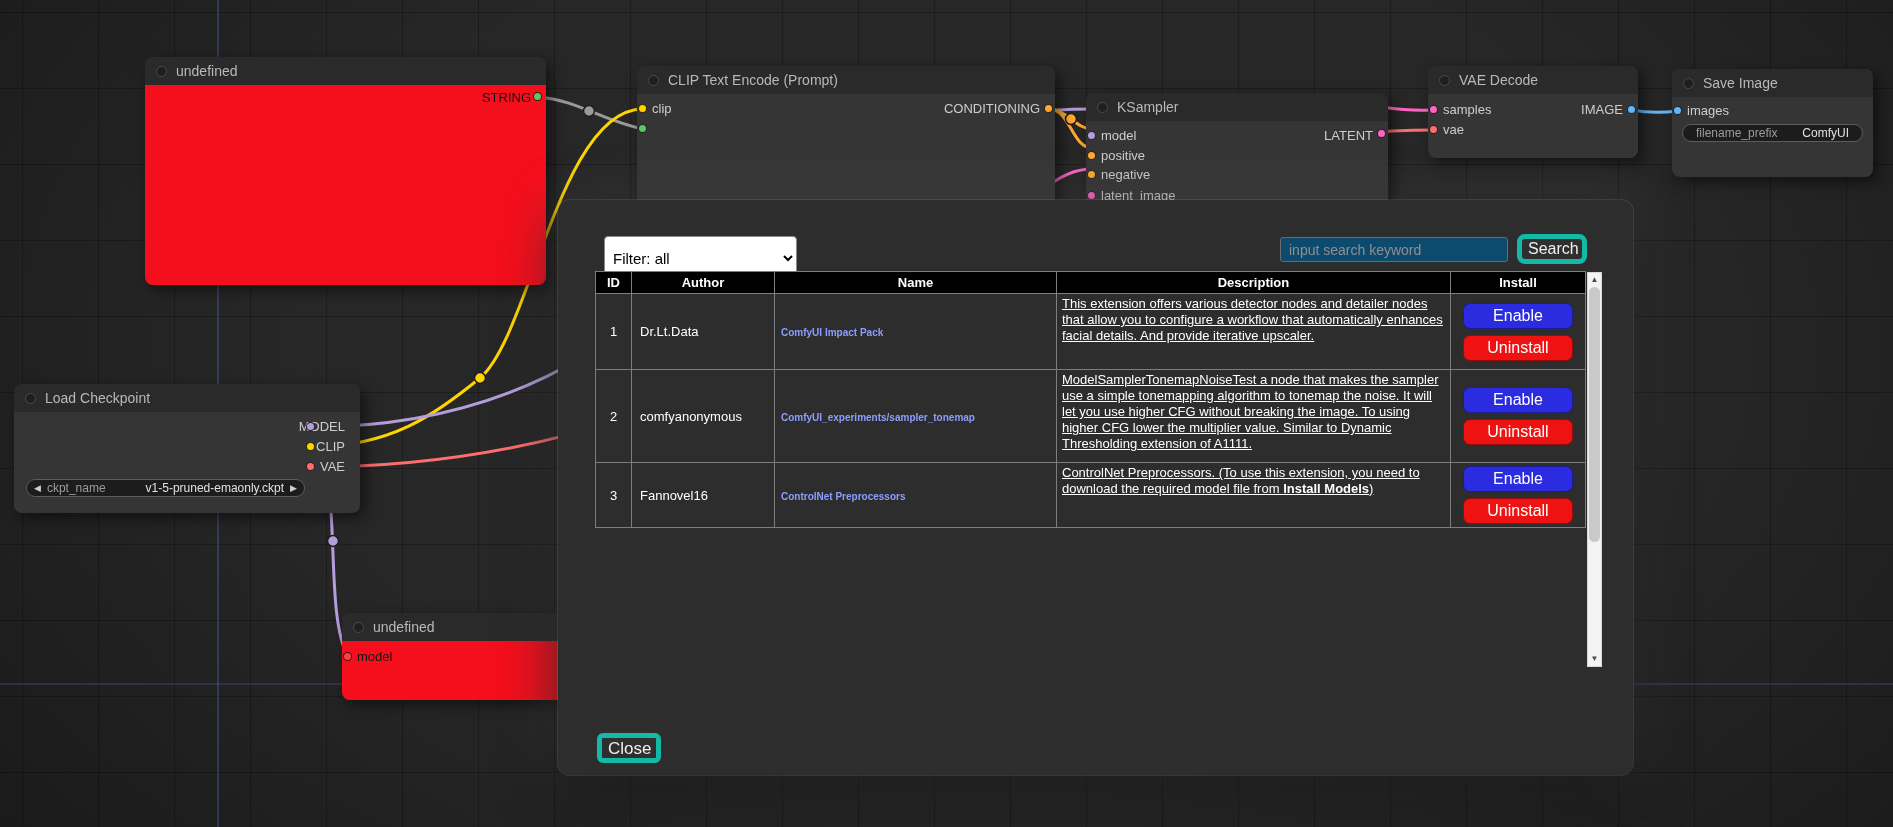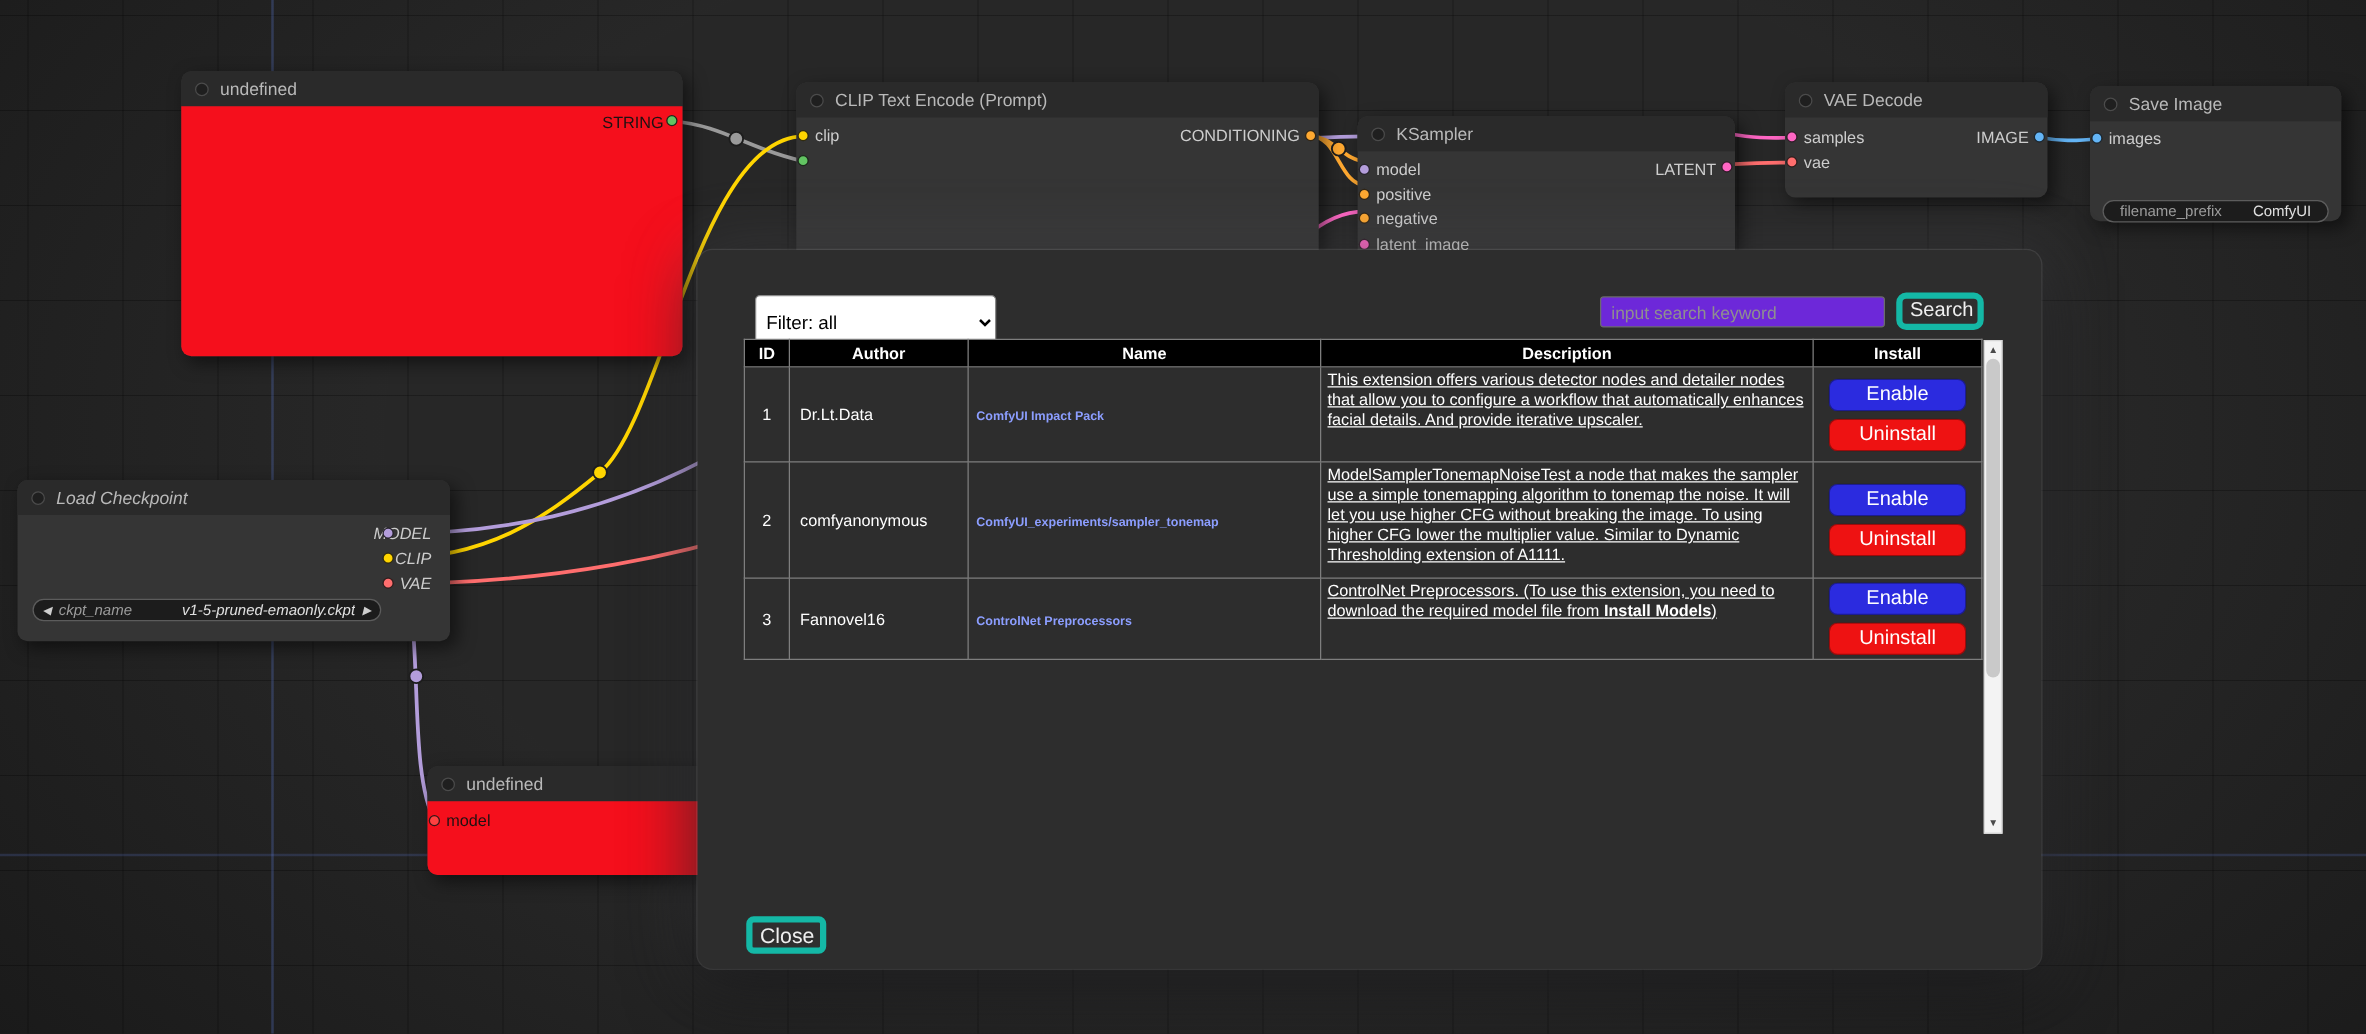--- a/index.html
+++ b/index.html
@@ -35,21 +35,21 @@
   .p-blue{background:#64b5f6;} .p-red{background:#ff4040;}
   .widget{position:absolute;height:18px;background:#1c1c1c;border:1px solid #5c5c5c;border-radius:9px;display:flex;align-items:center;padding:0 7px;font-size:12px;color:#bbb;box-sizing:border-box;}
   .widget .arrow{font-size:9px;color:#cfcfcf;line-height:18px;}
   .widget .wlabel{margin:0 6px;color:#9c9c9c;white-space:nowrap;}
   .widget .wvalue{flex:1;text-align:right;margin-right:6px;color:#e0e0e0;white-space:nowrap;overflow:hidden;}
 
   
   #dialog{position:absolute;left:558px;top:200px;width:1075px;height:575px;background:#2d2d2d;border-radius:12px;z-index:10;
     box-shadow:0 0 0 1px rgba(255,255,255,0.10),0 0 55px 6px rgba(215,215,235,0.13),0 16px 55px rgba(0,0,0,0.72);}
   #filter-select{position:absolute;left:46px;top:36px;width:193px;height:44px;background:#fff;color:#000;font-size:15px;border:1px solid #8a8a8a;border-radius:4px;font-family:"Liberation Sans",sans-serif;padding:0 4px;}
-  #search-input{position:absolute;left:722px;top:37px;width:228px;height:25px;box-sizing:border-box;background:#6d28d9;border:1px solid #6b6b6b;border-radius:3px;color:#ddd;font-size:14px;padding:0 8px;font-family:"Liberation Sans",sans-serif;}
+  #search-input{position:absolute;left:722px;top:37px;width:228px;height:25px;box-sizing:border-box;background:#0c4a6e;border:1px solid #6b6b6b;border-radius:3px;color:#ddd;font-size:14px;padding:0 8px;font-family:"Liberation Sans",sans-serif;}
   #search-input::placeholder{color:#8f8f8f;}
   .dlg-btn{background:#2f2f2f;color:#efefef;border:5px solid #14b8a6;border-radius:8px;font-size:16px;font-family:"Liberation Sans",sans-serif;cursor:pointer;}
   #search-btn{position:absolute;left:959px;top:34px;width:70px;height:30px;}
   #close-btn{position:absolute;left:39px;top:533px;width:64px;height:30px;border-radius:6px;font-size:17px;}
   #ext-table{position:absolute;left:37px;top:71px;width:990px;border-collapse:collapse;table-layout:fixed;}
   #ext-table th{background:#000;color:#fff;font-weight:bold;font-size:13px;height:21px;border:1px solid #7e7e7e;padding:0;}
   #ext-table td{border:1px solid #7e7e7e;color:#fff;font-size:13px;vertical-align:middle;overflow:hidden;}
   .cell-id{text-align:center;}
   .cell-author{padding:0 8px;font-size:13.5px;}
   .cell-name{padding:0 6px;}
@@ -171,29 +171,29 @@
 
 <div class="node" style="left:1672px;top:69px;width:201px;">
   <div class="node-title">
     <span class="collapse-dot"></span>
     <span>Save Image</span>
   </div>
   <div class="node-body" style="height:80px;">
     <div class="io-row" style="top:4px;">
         <span>images</span>
       </div>
-    <div class="widget" style="top:27px;left:10px;width:181px;margin-top:36px;">
+    <div class="widget" style="top:27px;left:10px;width:181px;">
       <span class="wlabel">filename_prefix</span>
       <span class="wvalue">ComfyUI</span>
     </div>
   </div>
   <span class="port p-blue" style="left:1px;top:37px;"></span>
 </div>
 
-<div class="node" style="left:14px;top:384px;width:346px;font-style:italic;">
+<div class="node" style="left:14px;top:384px;width:346px;">
   <div class="node-title">
     <span class="collapse-dot"></span>
     <span>Load Checkpoint</span>
   </div>
   <div class="node-body" style="height:101px;">
     <div class="io-row out-only" style="top:5px;">
         <span>MODEL</span>
       </div>
     <div class="io-row out-only" style="top:25px;">
         <span>CLIP</span>

